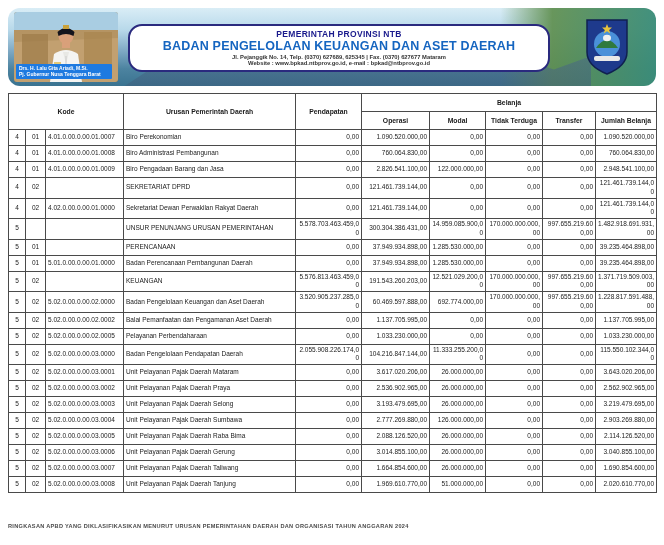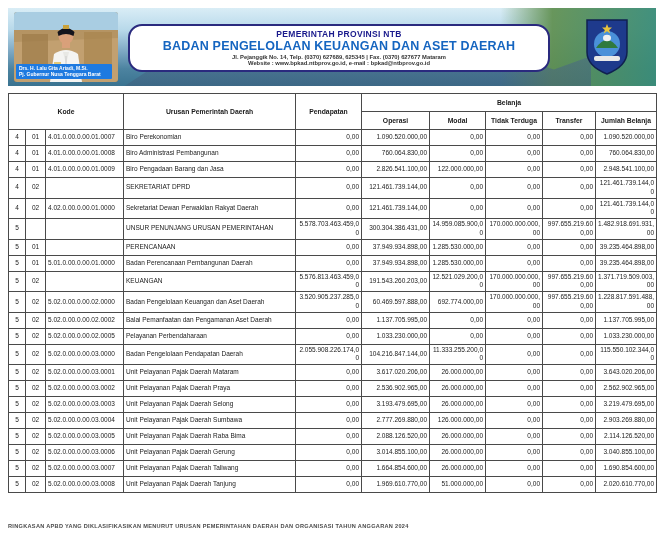--- a/index.html
+++ b/index.html
@@ -3,21 +3,21 @@
 <meta charset="utf-8">
 <style>
   html,body{margin:0;padding:0;}
   body{
     width:664px;height:545px;overflow:hidden;background:#ffffff;
     font-family:"Liberation Sans", sans-serif;position:relative;
   }
   
   .banner{
     position:absolute;left:8px;top:8px;width:648px;height:78px;
-    border-radius:0;overflow:hidden;display:flex;align-items:center;
+    border-radius:12px;overflow:hidden;display:flex;align-items:center;
     background:
       linear-gradient(90deg, rgba(0,0,0,0) 76%, rgba(95,143,79,.92) 84%, rgba(58,140,120,.95) 100%),
       linear-gradient(180deg,#d9edf6 0%,#b8d9ea 28%,#7fa9c4 55%,#4c83a0 78%,#3a7390 100%);
   }
   .banner::before{
     content:"";position:absolute;left:18%;right:10%;top:30%;bottom:0;
     background:linear-gradient(180deg,#53708e 0%,#40607e 100%);
     clip-path:polygon(0 100%,8% 55%,18% 75%,30% 30%,42% 70%,55% 20%,68% 65%,80% 35%,92% 70%,100% 45%,100% 100%);
     opacity:.55;
   }

